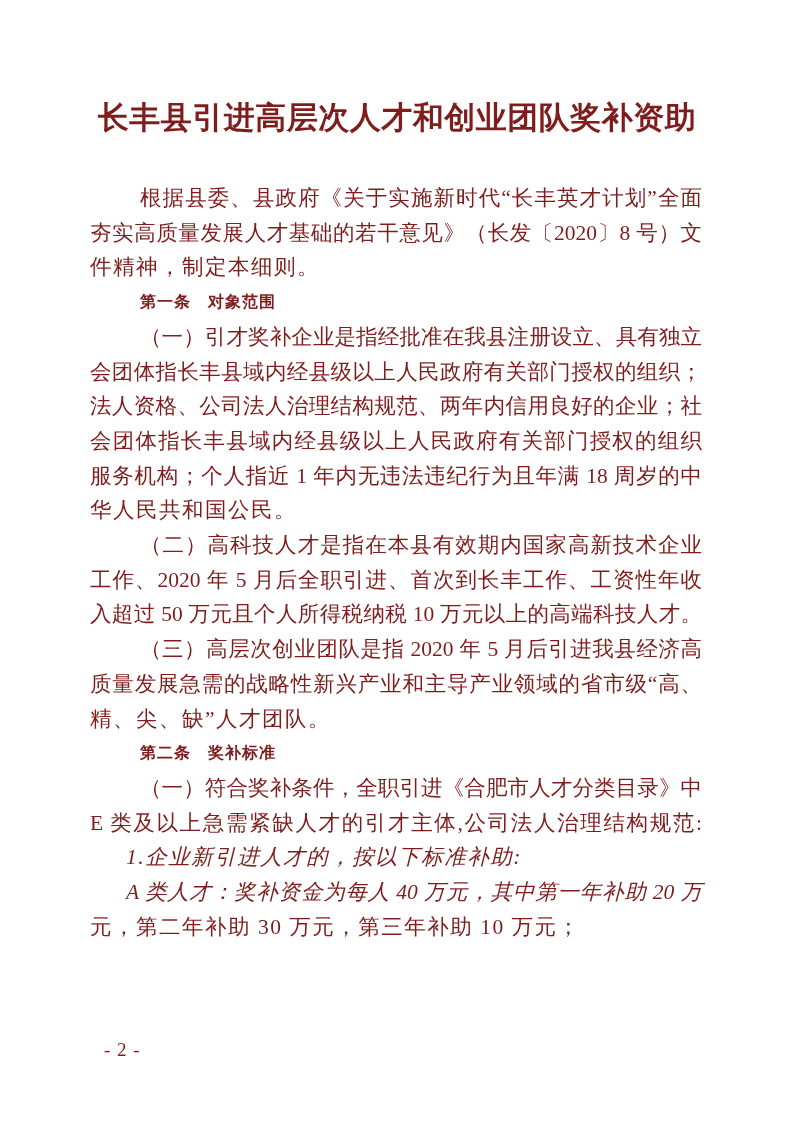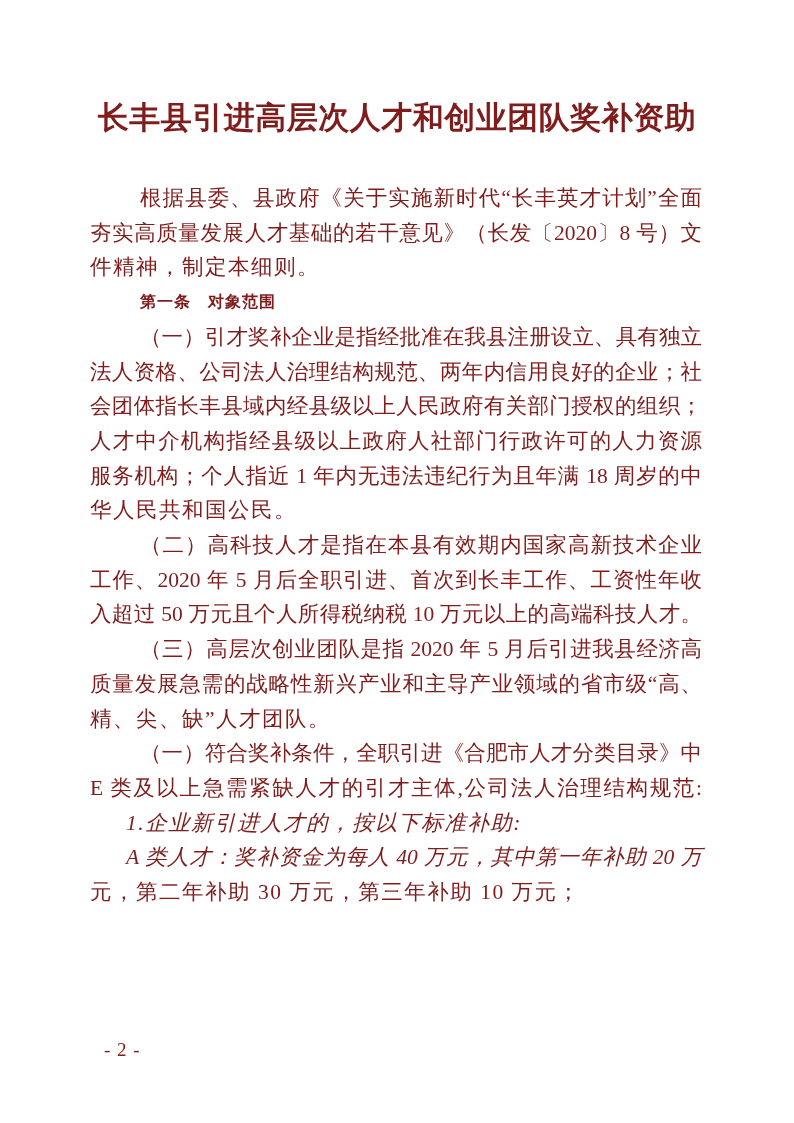--- a/index.html
+++ b/index.html
@@ -67,31 +67,32 @@
   <div class="title-block">
     <div>长丰县引进高层次人才和创业团队奖补资助</div>
   </div>
 
   <div class="doc-body">
       <div class="line just ind-first">根据县委、县政府《关于实施新时代“长丰英才计划”全面</div>
       <div class="line just">夯实高质量发展人才基础的若干意见》（长发〔2020〕8 号）文</div>
       <div class="line">件精神，制定本细则。</div>
       <div class="line heading ind-first">第一条　对象范围</div>
       <div class="line just ind-first">（一）引才奖补企业是指经批准在我县注册设立、具有独立</div>
+      <div class="line just">会团体指长丰县域内经县级以上人民政府有关部门授权的组织；</div>
       <div class="line just">法人资格、公司法人治理结构规范、两年内信用良好的企业；社</div>
-      <div class="line just">会团体指长丰县域内经县级以上人民政府有关部门授权的组织；</div>
-      <div class="line just">人才中介机构指经县级以上政府人社部门行政许可的人力资源</div>
+      <div class="line just">会团体指长丰县域内经县级以上人民政府有关部门授权的组织</div>
       <div class="line just">服务机构；个人指近 1 年内无违法违纪行为且年满 18 周岁的中</div>
       <div class="line">华人民共和国公民。</div>
       <div class="line just ind-first">（二）高科技人才是指在本县有效期内国家高新技术企业</div>
       <div class="line just">工作、2020 年 5 月后全职引进、首次到长丰工作、工资性年收</div>
       <div class="line just">入超过 50 万元且个人所得税纳税 10 万元以上的高端科技人才。</div>
       <div class="line just ind-first">（三）高层次创业团队是指 2020 年 5 月后引进我县经济高</div>
       <div class="line just">质量发展急需的战略性新兴产业和主导产业领域的省市级“高、</div>
       <div class="line">精、尖、缺”人才团队。</div>
+      <div class="line heading ind-first">第二条　奖补标准</div>
       <div class="line just ind-first">（一）符合奖补条件，全职引进《合肥市人才分类目录》中</div>
       <div class="line just">E 类及以上急需紧缺人才的引才主体,公司法人治理结构规范:</div>
       <div class="line ind-num">1.企业新引进人才的，按以下标准补助:</div>
       <div class="line just ind-num">A 类人才：奖补资金为每人 40 万元，其中第一年补助 20 万</div>
       <div class="line">元，第二年补助 30 万元，第三年补助 10 万元；</div>
     </div>
 
   <div class="page-number">- 2 -</div>
 
 </div>

